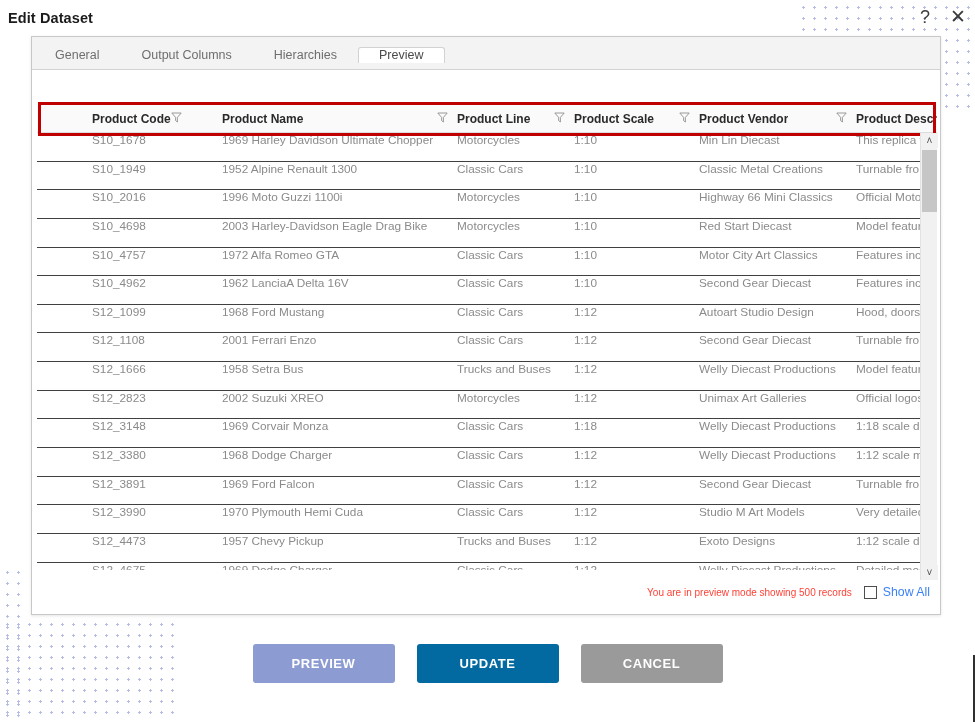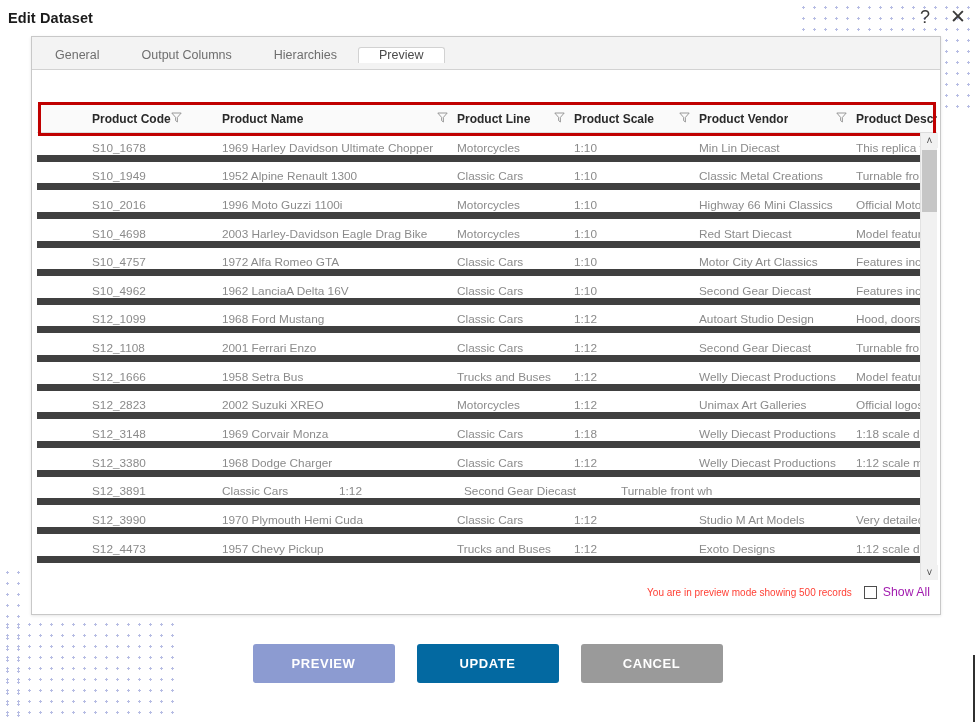--- a/index.html
+++ b/index.html
@@ -122,23 +122,23 @@
   .c4 { width: 157px; }
   .c5 { width: 115px; }
 
   #rows {
     position: absolute; left: 0; top: 62px;
     width: 900px; height: 447px;
     overflow: hidden;
     background: #ffffff;
   }
   .row {
-    display: flex; align-items: flex-end;
+    display: flex; align-items: flex-start;
     height: 28.65px;
-    border-bottom: 7px solid #404040;
+    border-bottom: 1px solid #404040;
     font-size: 11.8px; color: #8b8b8b;
     white-space: nowrap;
   }
   .cell { flex: none; overflow: hidden; }
   .cell.c0 { padding-left: 55px; }
 
   
   #vscroll {
     position: absolute; right: 0px; top: 62px;
     width: 17px; height: 447px;
@@ -204,21 +204,21 @@
   }
   #previewnote {
     font-size: 10px; color: #ff4136;
     margin-right: 12px;
   }
   #showall-box {
     width: 13px; height: 13px;
     border: 1.6px solid #4d4d4d;
     background: #fff; cursor: pointer; margin-right: 6px;
   }
-  #showall-label { font-size: 12.3px; color: #a21caf; }
+  #showall-label { font-size: 12.3px; color: #3b82f6; }
 
   
   #actions {
     position: absolute; left: 0; top: 644px;
     width: 975px;
     display: flex; justify-content: center; gap: 22px;
   }
   .btn {
     width: 142px; height: 39px;
     display: flex; align-items: center; justify-content: center;
@@ -407,20 +407,21 @@
           <div class="row">
             <div class="cell c0">S12_3380</div>
             <div class="cell c1">1968 Dodge Charger</div>
             <div class="cell c2">Classic Cars</div>
             <div class="cell c3">1:12</div>
             <div class="cell c4">Welly Diecast Productions</div>
             <div class="cell c5">1:12 scale mode</div>
           </div>
           <div class="row">
             <div class="cell c0">S12_3891</div>
+            <div class="cell c1">1969 Ford Falcon</div>
             <div class="cell c2">Classic Cars</div>
             <div class="cell c3">1:12</div>
             <div class="cell c4">Second Gear Diecast</div>
             <div class="cell c5">Turnable front wh</div>
           </div>
           <div class="row">
             <div class="cell c0">S12_3990</div>
             <div class="cell c1">1970 Plymouth Hemi Cuda</div>
             <div class="cell c2">Classic Cars</div>
             <div class="cell c3">1:12</div>

